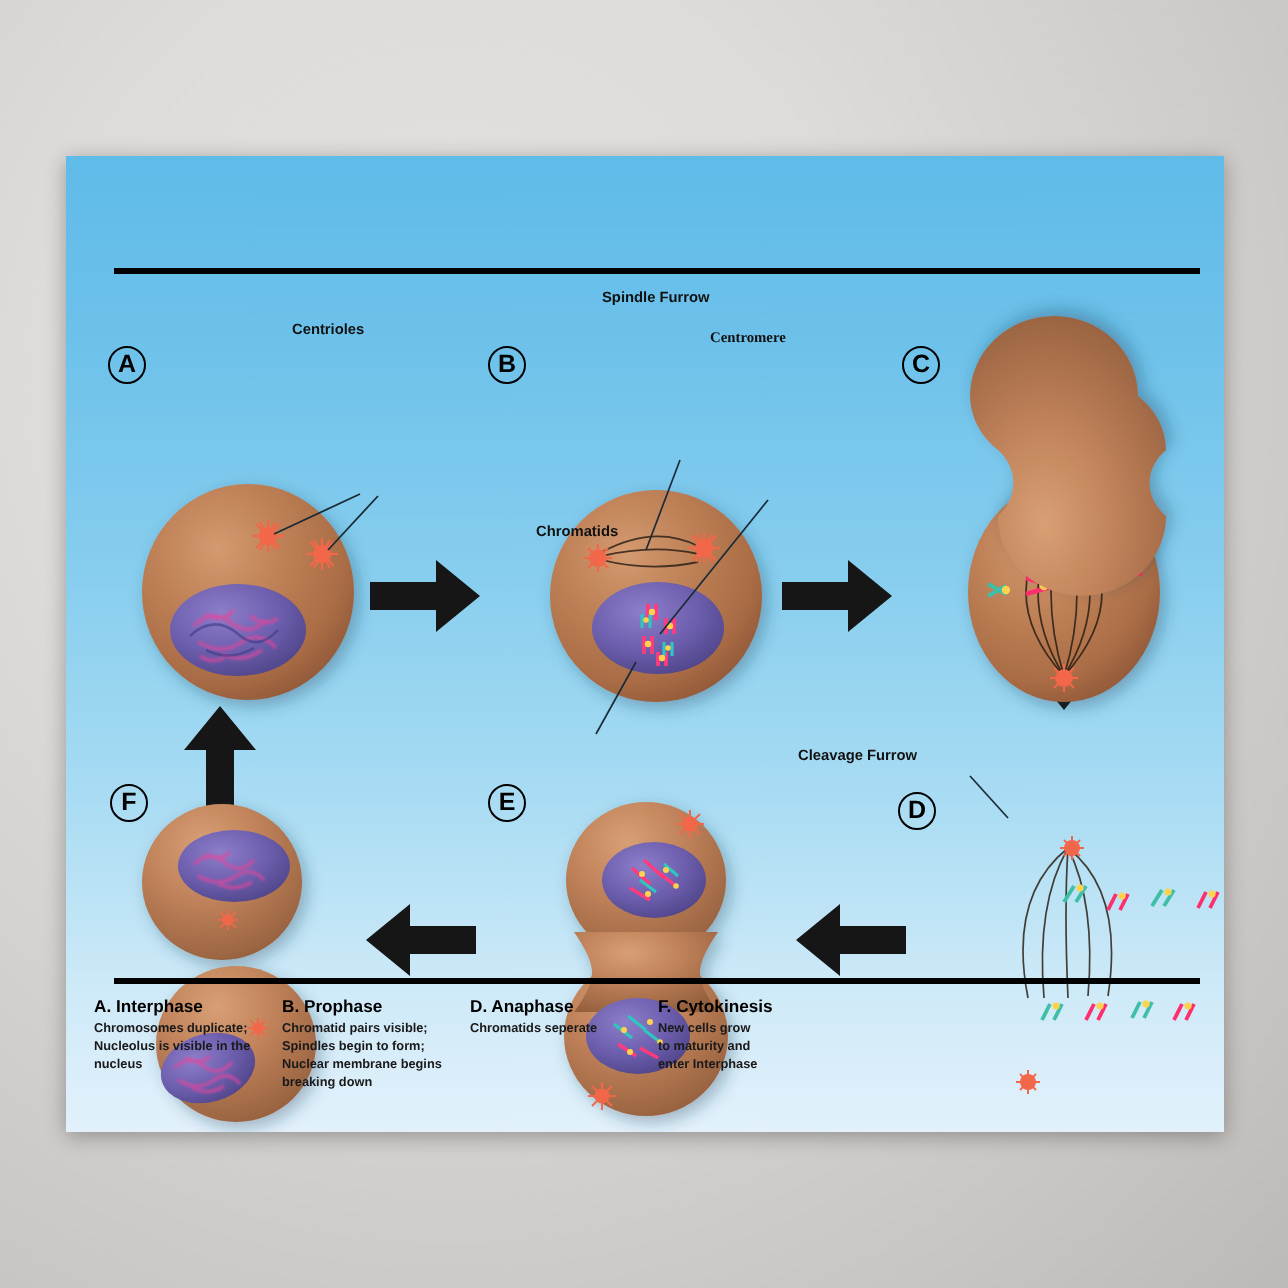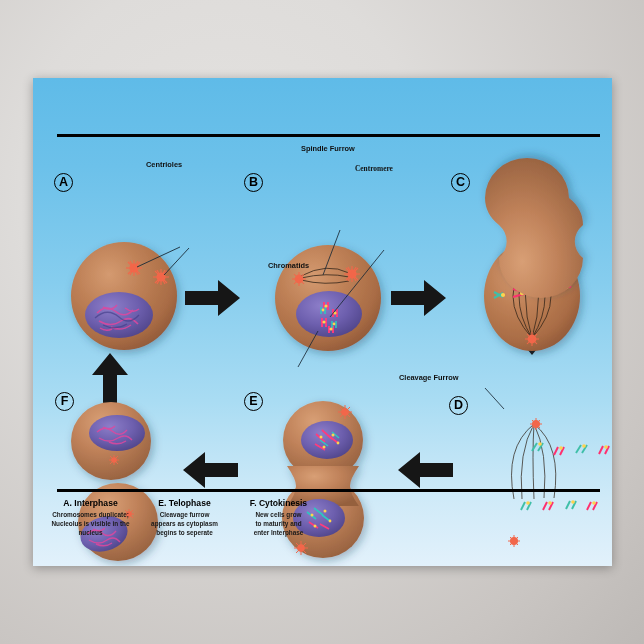--- a/index.html
+++ b/index.html
@@ -79,21 +79,20 @@
     position: absolute;
     left: 24px; top: 411px;
     width: 543px; height: 2.5px;
     background: #000;
   }
   #legend {
     position: absolute;
     left: 14px; top: 420px;
     width: 565px;
     display: flex;
-    text-align: center;
   }
   .legend-col { width: 94px; padding-right: 7px; }
   .legend-title {
     font-size: 8.6px; font-weight: bold; color: #000;
     margin-bottom: 2px;
     font-family: "Liberation Sans", sans-serif;
   }
   .legend-desc {
     font-size: 6.4px; font-weight: bold; color: #1a1a1a;
     line-height: 1.42;
@@ -538,31 +537,38 @@
 
     <div class="legend-col">
       <div class="legend-title">A. Interphase</div>
       <div class="legend-desc">
         <div>Chromosomes duplicate;</div>
         <div>Nucleolus is visible in the</div>
         <div>nucleus</div>
       </div>
     </div>
 
-
-
-
     <div class="legend-col">
-      <div class="legend-title">E. Telophase</div>
+      <div class="legend-title">B. Prophase</div>
       <div class="legend-desc">
-        <div>Cleavage furrow</div>
-        <div>appears as cytoplasm</div>
-        <div>begins to seperate</div>
+        <div>Chromatid pairs visible;</div>
+        <div>Spindles begin to form;</div>
+        <div>Nuclear membrane begins</div>
+        <div>breaking down</div>
       </div>
     </div>
+
+
+    <div class="legend-col">
+      <div class="legend-title">D. Anaphase</div>
+      <div class="legend-desc">
+        <div>Chromatids seperate</div>
+      </div>
+    </div>
+
 
     <div class="legend-col">
       <div class="legend-title">F. Cytokinesis</div>
       <div class="legend-desc">
         <div>New cells grow</div>
         <div>to maturity and</div>
         <div>enter Interphase</div>
       </div>
     </div>
 

